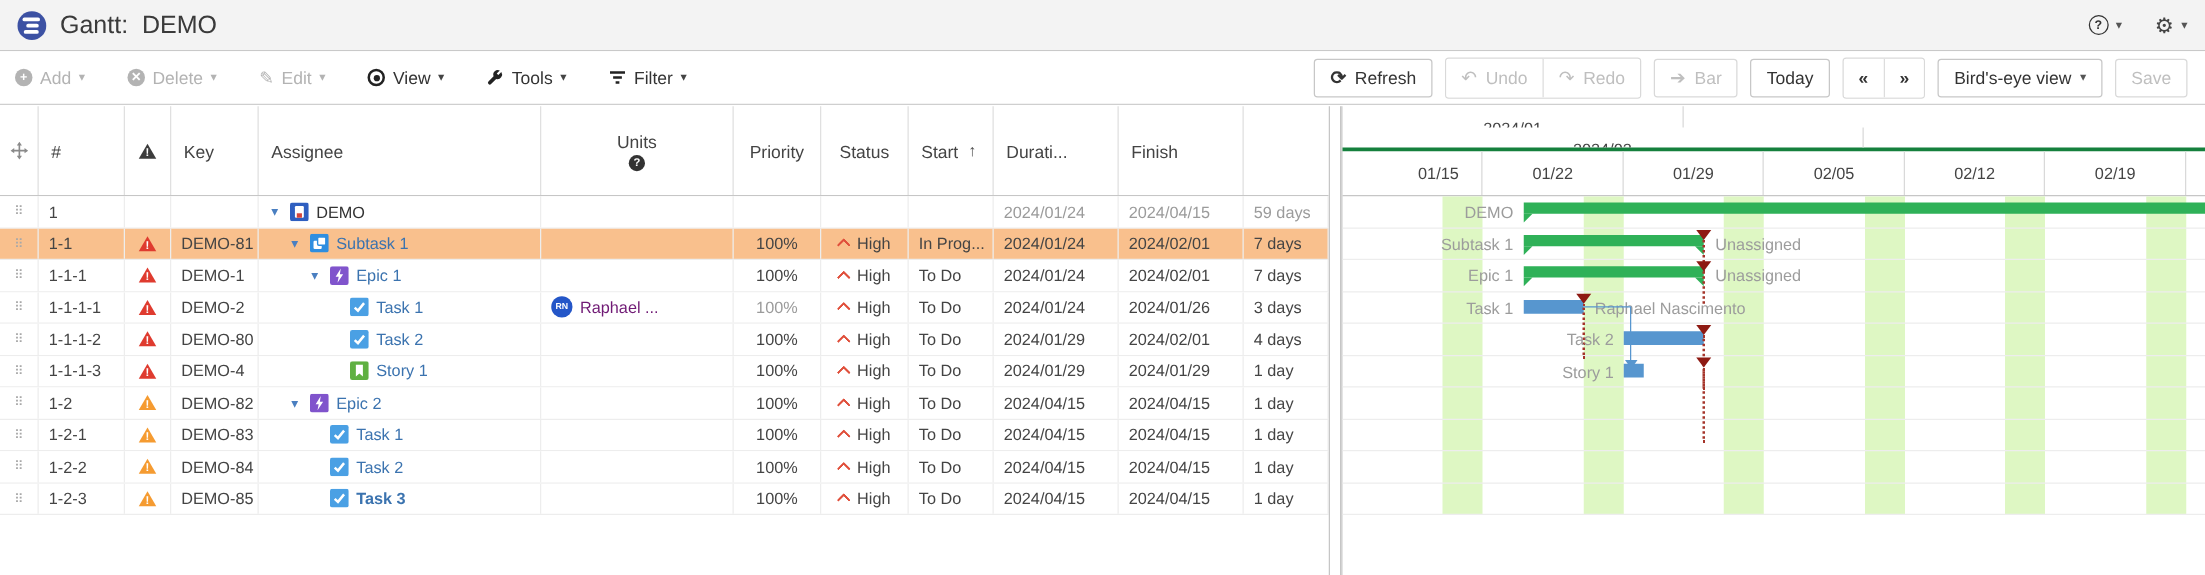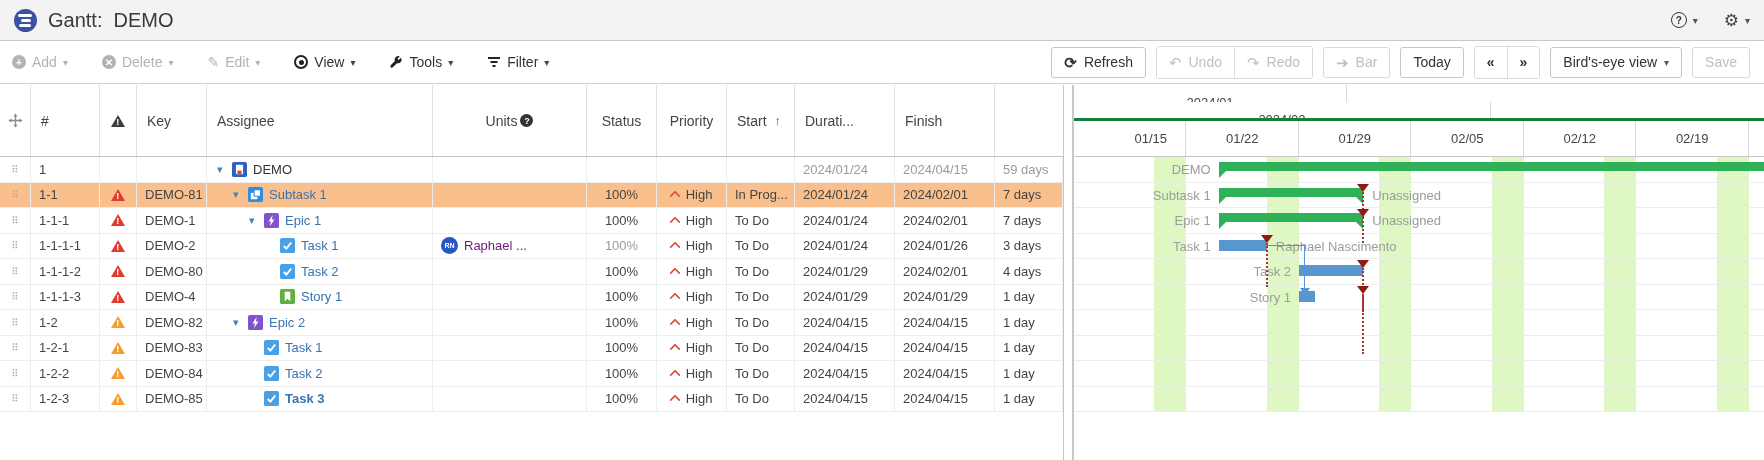--- a/index.html
+++ b/index.html
@@ -50,21 +50,21 @@
 
   
   .content { position:absolute; top:85px; left:0; right:0; bottom:0; }
   .grid { position:absolute; left:0; top:0; width:1063px; }
   .gcols { display:grid;
     grid-template-columns:31px 69px 37px 70px 226px 154px 70px 70px 68px 100px 100px 68px; }
   .grid-header { height:72px; border-bottom:1px solid #c6c6c6; background:#fff; }
   .gh-cell { border-right:1px solid #e0e0e0; font-size:14px; color:#444;
     display:flex; align-items:center; padding-left:10px; }
   .gh-cell.center { justify-content:center; padding-left:0; }
-  .gh-cell.col-units { flex-direction:row; justify-content:center; gap:3px; }
+  .gh-cell.col-units { flex-direction:column; justify-content:center; gap:3px; }
   .units-help { width:13px; height:13px; border-radius:50%; background:#333; color:#fff;
     font-size:9px; font-weight:bold; display:flex; align-items:center; justify-content:center; }
   .sort-arrow { color:#555; margin-left:8px; font-size:13px; }
   .tri { width:0; height:0; border-left:7px solid transparent; border-right:7px solid transparent;
     border-bottom:12px solid #3c3c3c; position:relative; display:inline-block; }
   .tri::after { content:"!"; position:absolute; left:-1.7px; top:2px; color:#fff;
     font-size:9px; font-weight:bold; }
   .tri.red    { border-bottom-color:#df3b2f; }
   .tri.orange { border-bottom-color:#f59b31; }
 
@@ -231,22 +231,22 @@
         <div class="gh-cell">#</div>
         <div class="gh-cell center">
           <span class="tri"></span>
         </div>
         <div class="gh-cell">Key</div>
         <div class="gh-cell">Assignee</div>
         <div class="gh-cell center col-units">
           <span>Units</span>
           <span class="units-help">?</span>
         </div>
+        <div class="gh-cell center">Priority</div>
         <div class="gh-cell center">Status</div>
-        <div class="gh-cell center">Priority</div>
         <div class="gh-cell">
           <span>Start</span>
           <span class="sort-arrow">↑</span>
         </div>
         <div class="gh-cell">Durati...</div>
         <div class="gh-cell">Finish</div>
       </div>
       <div id="grid-body">
           <div class="grid-row gcols">
     <div class="g-cell drag">⠿</div>

